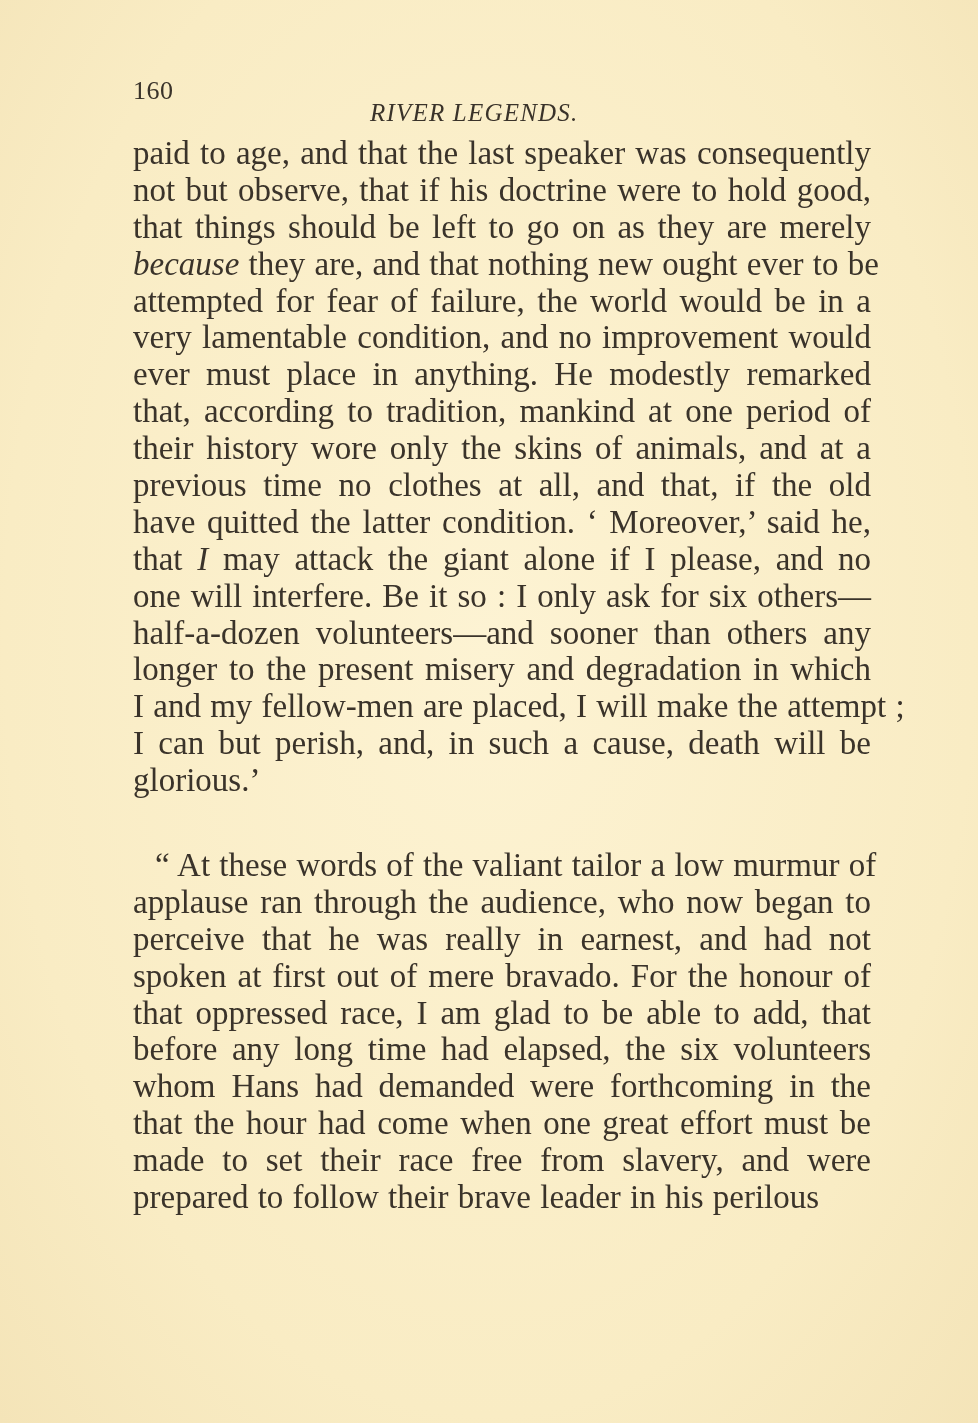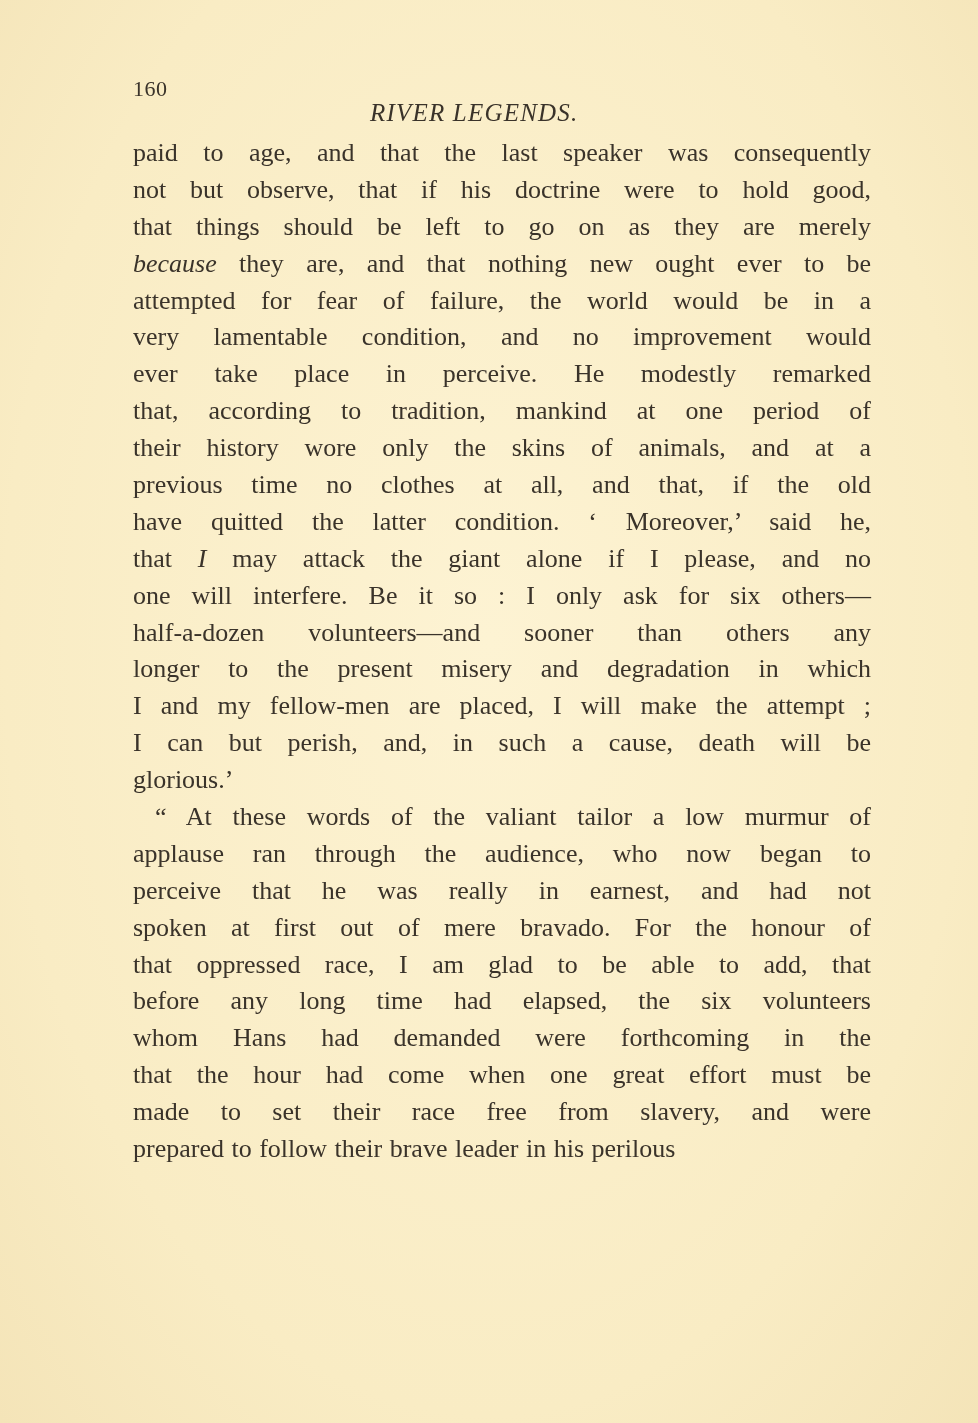--- a/index.html
+++ b/index.html
@@ -18,67 +18,67 @@
       top: 70px;
       width: 738px;
     }
     .running-head {
       position: relative;
       height: 40px;
     }
     .page-number {
       position: absolute;
       left: 0; top: 6px;
-      font-size: 22px;
+      font-size: 26px;
       letter-spacing: 0.5px;
     }
     .running-title {
       position: absolute;
       left: 237px; top: 4px;
       font-size: 25px;
       font-style: italic;
       letter-spacing: 1.2px;
       margin-top: 25px;
     }
     .body-text {
       margin-top: 25px;
-      font-size: 26px;
+      font-size: 33px;
       line-height: 36.9px;
       text-align: justify;
       text-align-last: justify;
       font-family: "Liberation Serif", "DejaVu Serif", serif;
     }
     .line {
       display: block;
       height: 36.9px;
       white-space: nowrap;
       text-align: justify;
       text-align-last: justify;
       word-spacing: 1px;
     }
     .line.last { text-align-last: left; }
-    .line.indent { padding-left: 22px; }
+    .line.indent { padding-left: 22px; margin-top: 48px; }
     .it { font-style: italic; margin-top: 13px; }
   </style>
 </head>
 <body>
 
 <div class="page">
   <div class="running-head">
     <span class="page-number">160</span>
     <span class="running-title">RIVER LEGENDS.</span>
   </div>
   <div class="body-text" id="body-text">
       <span class="line">paid to age, and that the last speaker was consequently</span>
       <span class="line">not but observe, that if his doctrine were to hold good,</span>
       <span class="line">that things should be left to go on as they are merely</span>
       <span class="line"><span class="it">because</span> they are, and that nothing new ought ever to be</span>
       <span class="line">attempted for fear of failure, the world would be in a</span>
       <span class="line">very lamentable condition, and no improvement would</span>
-      <span class="line">ever take place in perceive.  He modestly remarked</span>
+      <span class="line">ever must place in anything.  He modestly remarked</span>
       <span class="line">that, according to tradition, mankind at one period of</span>
       <span class="line">their history wore only the skins of animals, and at a</span>
       <span class="line">previous time no clothes at all, and that, if the old</span>
       <span class="line">have quitted the latter condition.  ‘ Moreover,’ said he,</span>
       <span class="line">that <span class="it">I</span> may attack the giant alone if I please, and no</span>
       <span class="line">one will interfere.  Be it so : I only ask for six others—</span>
       <span class="line">half-a-dozen volunteers—and sooner than others any</span>
       <span class="line">longer to the present misery and degradation in which</span>
       <span class="line">I and my fellow-men are placed, I will make the attempt ;</span>
       <span class="line">I can but perish, and, in such a cause, death will be</span>

